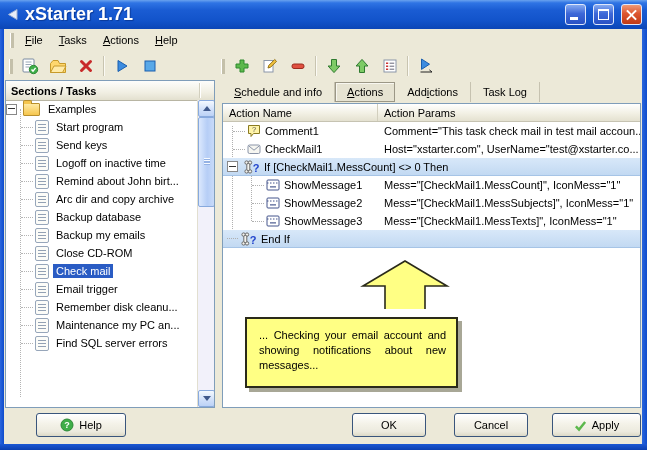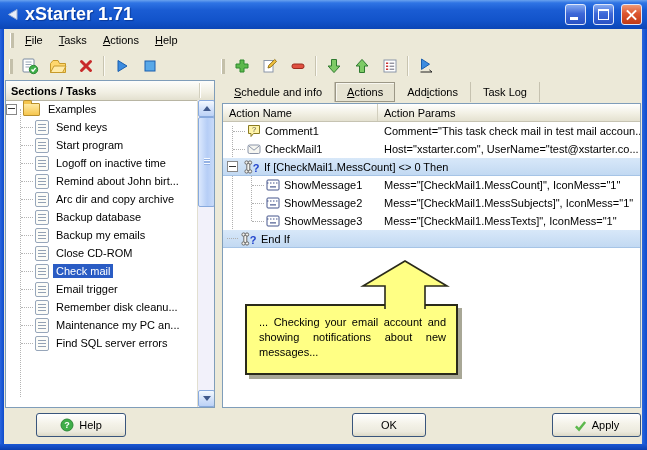--- a/index.html
+++ b/index.html
@@ -88,21 +88,21 @@
   .cname{width:155px;height:100%;display:flex;align-items:center;overflow:hidden;flex:none;box-sizing:border-box;}
   .trow.span .cname{width:auto;flex:1;}
   .cparams{flex:1;overflow:hidden;white-space:nowrap;padding-left:6px;}
   .stub{border-top:1px dotted #b0b0b0;flex:none;}
   .lv1{padding-left:10px;} .lv1 .stub{width:12px;}
   .lv2{padding-left:29px;} .lv2 .stub{width:12px;}
   .lv0{padding-left:4px;}  .lv0 .stub{width:11px;}
   .rowicon{flex:none;display:flex;margin:0 4px 0 2px;}
   .rname{white-space:nowrap;overflow:hidden;}
   
-  .callout-box{position:absolute;left:245px;top:304px;width:213px;height:71px;background:#ffff84;border:2px solid #2a2a1a;
+  .callout-box{position:absolute;left:245px;top:317px;width:213px;height:71px;background:#ffff84;border:2px solid #2a2a1a;
     box-shadow:4px 4px 0 #a8a796;box-sizing:border-box;z-index:5;}
   .callout-text{padding:9px 10px 0 12px;text-align:justify;line-height:15px;}
   .callout-arrow{position:absolute;left:355px;top:260px;z-index:6;}
   
   .footer{position:absolute;left:4px;top:408px;width:638px;height:36px;}
   .btn{position:absolute;top:5px;height:24px;box-sizing:border-box;border:1px solid #39557c;border-radius:3px;
     background:linear-gradient(180deg,#ffffff,#f4f2e8 45%,#eceade 80%,#dcd9c6);
     display:flex;align-items:center;justify-content:center;gap:5px;font-size:11px;}
   .btn-help{left:32px;width:90px;}
   .btn-ok{left:348px;width:74px;}
@@ -227,25 +227,25 @@
     <div class="tree-body">
       <div class="tree-rows">
         <div class="tconn"></div>
         <div class="tree-row root">
           <span class="expander"></span>
           <span class="icon-folder"></span>
           <span class="lbl">Examples</span>
         </div>
         <div class="tree-row child">
             <span class="icon-task"></span>
+            <span class="lbl">Start program</span>
+          </div>
+        <div class="tree-row child">
+            <span class="icon-task"></span>
             <span class="lbl">Send keys</span>
-          </div>
-        <div class="tree-row child">
-            <span class="icon-task"></span>
-            <span class="lbl">Start program</span>
           </div>
         <div class="tree-row child">
             <span class="icon-task"></span>
             <span class="lbl">Logoff on inactive time</span>
           </div>
         <div class="tree-row child">
             <span class="icon-task"></span>
             <span class="lbl">Remind about John birt...</span>
           </div>
         <div class="tree-row child">
@@ -463,20 +463,23 @@
     <span class="btn btn-help">
       <svg width="14" height="14" viewBox="0 0 14 14">
           <circle cx="7" cy="7" r="6" fill="#3fae49" stroke="#2d8a36"></circle>
           <text x="7" y="10.2" font-size="9" font-weight="bold" fill="#fff" text-anchor="middle">?</text>
         </svg>
       <span>Help</span>
     </span>
     <span class="btn btn-ok">
         <span>OK</span>
       </span>
+    <span class="btn btn-cancel">
+        <span>Cancel</span>
+      </span>
     <span class="btn btn-apply">
       <svg width="13" height="13" viewBox="0 0 14 14">
           <path d="M2 8l3.4 3.4L12 3.2" stroke="#5cb84c" stroke-width="2.6" fill="none"></path>
         </svg>
       <span>Apply</span>
     </span>
   </div>
 
   <div class="edge left"></div>
   <div class="edge right"></div>

